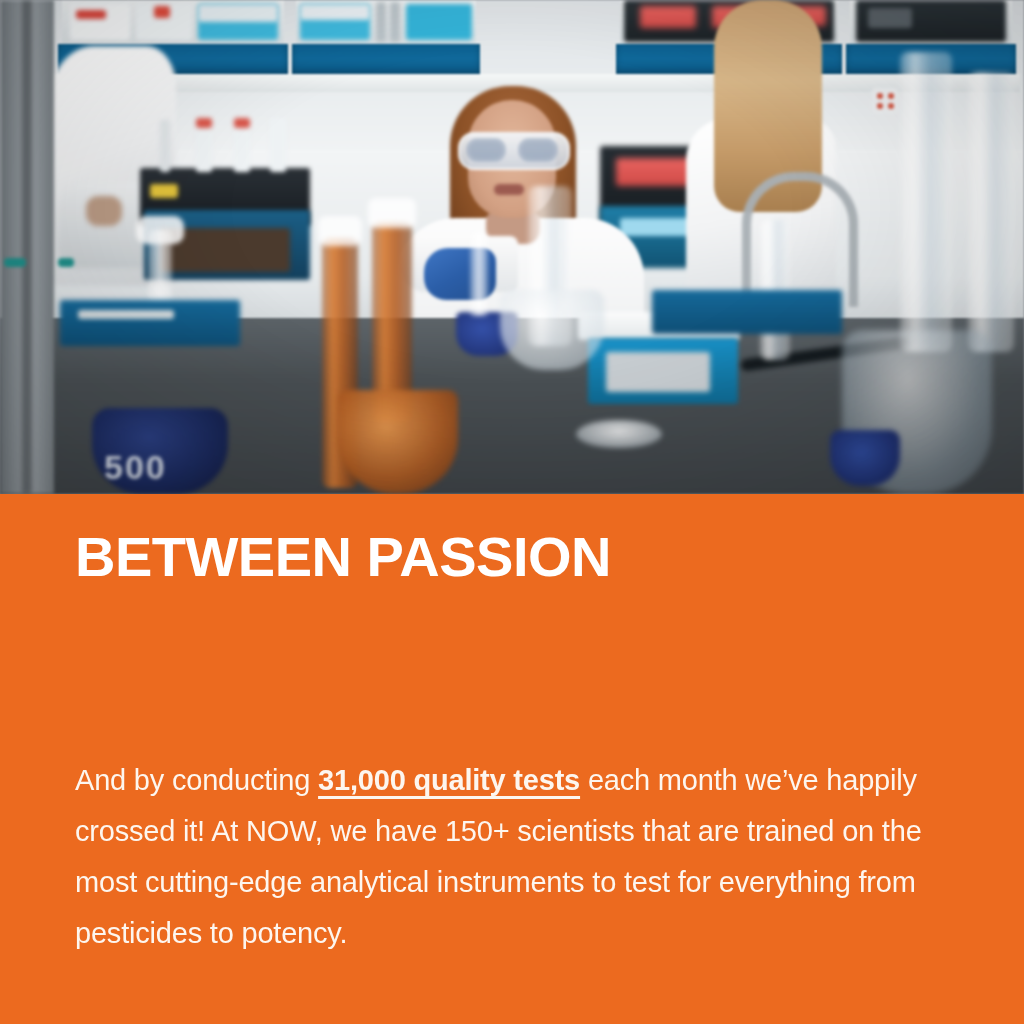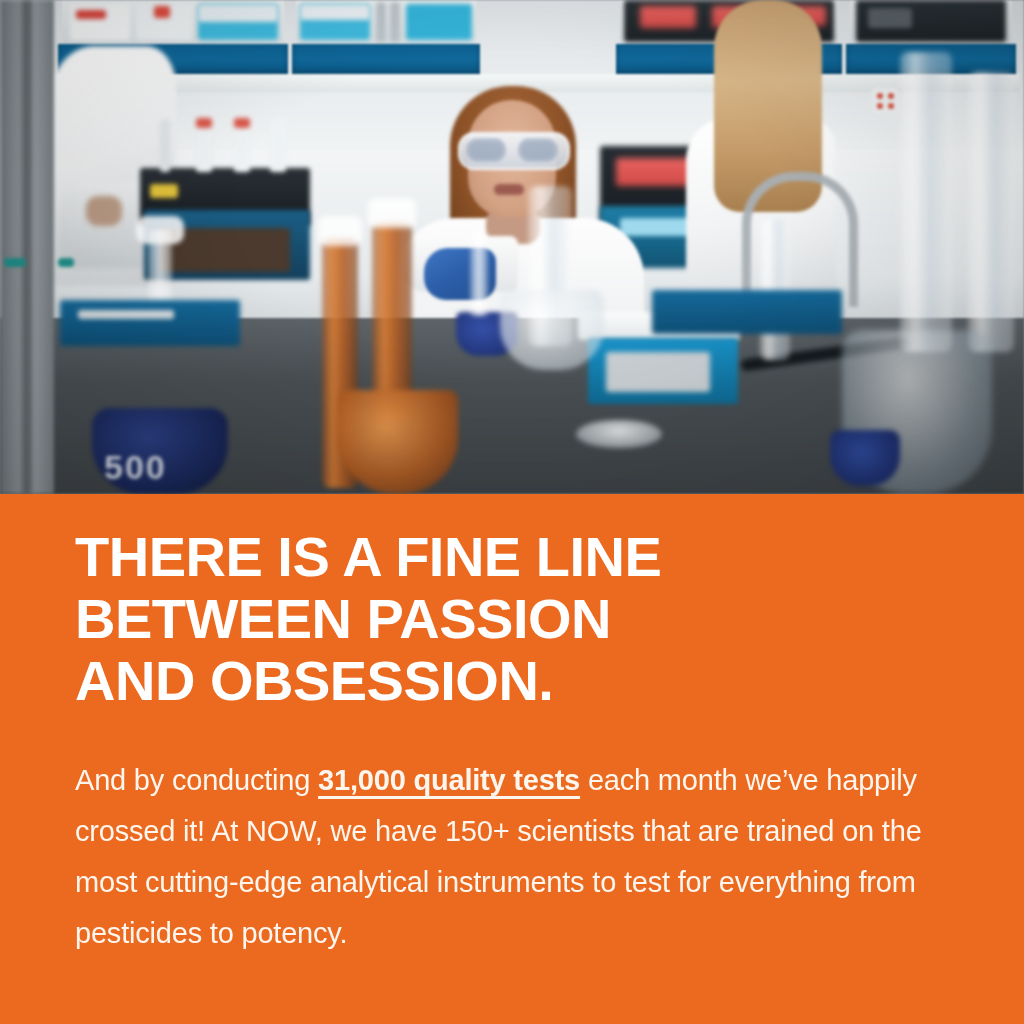--- a/index.html
+++ b/index.html
@@ -387,22 +387,20 @@
       <div class="photo-layer blob" style="left:78px;top:310px;width:96px;height:9px;background:#d7dde0;filter:blur(2px);"></div>
       <div class="photo-layer blob" style="left:652px;top:290px;width:190px;height:44px;background:linear-gradient(180deg,#15699a,#0e4e75);filter:blur(2.6px);"></div>
 
     </div>
     <div class="photo-layer photo-vignette"></div>
   </div>
 
   <div class="panel">
 
     <div class="headline">
-      <span class="hl-line">THERE IS A FINE LINE</span>
       <span class="hl-line">BETWEEN PASSION</span>
-      <span class="hl-line">AND OBSESSION.</span>
     </div>
 
     <p class="body-copy"><span>And by conducting </span><b>31,000 quality tests</b><span> each month we’ve happily crossed it! At NOW, we have 150+ scientists that are trained on the most cutting-edge analytical instruments to test for everything from pesticides to potency.</span></p>
 
   </div>
 
 </div>
 
 </body></html>

